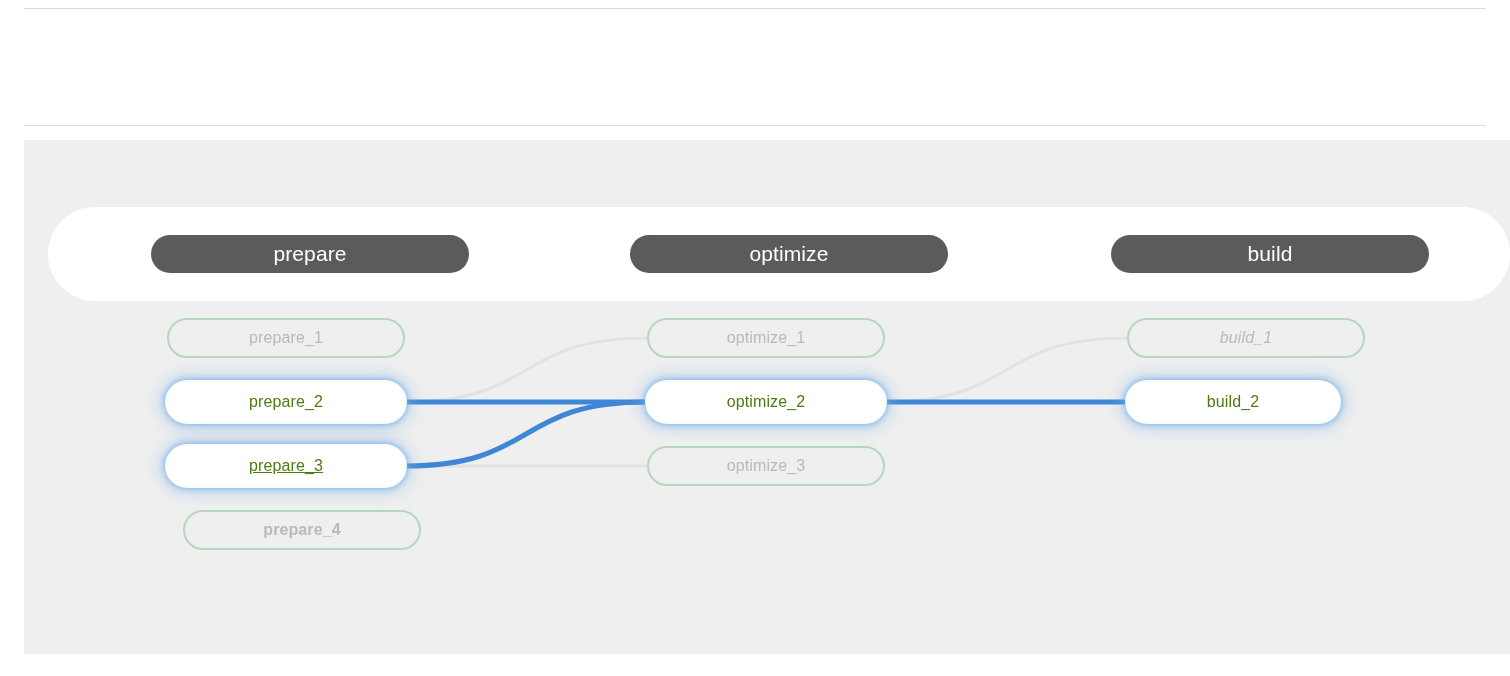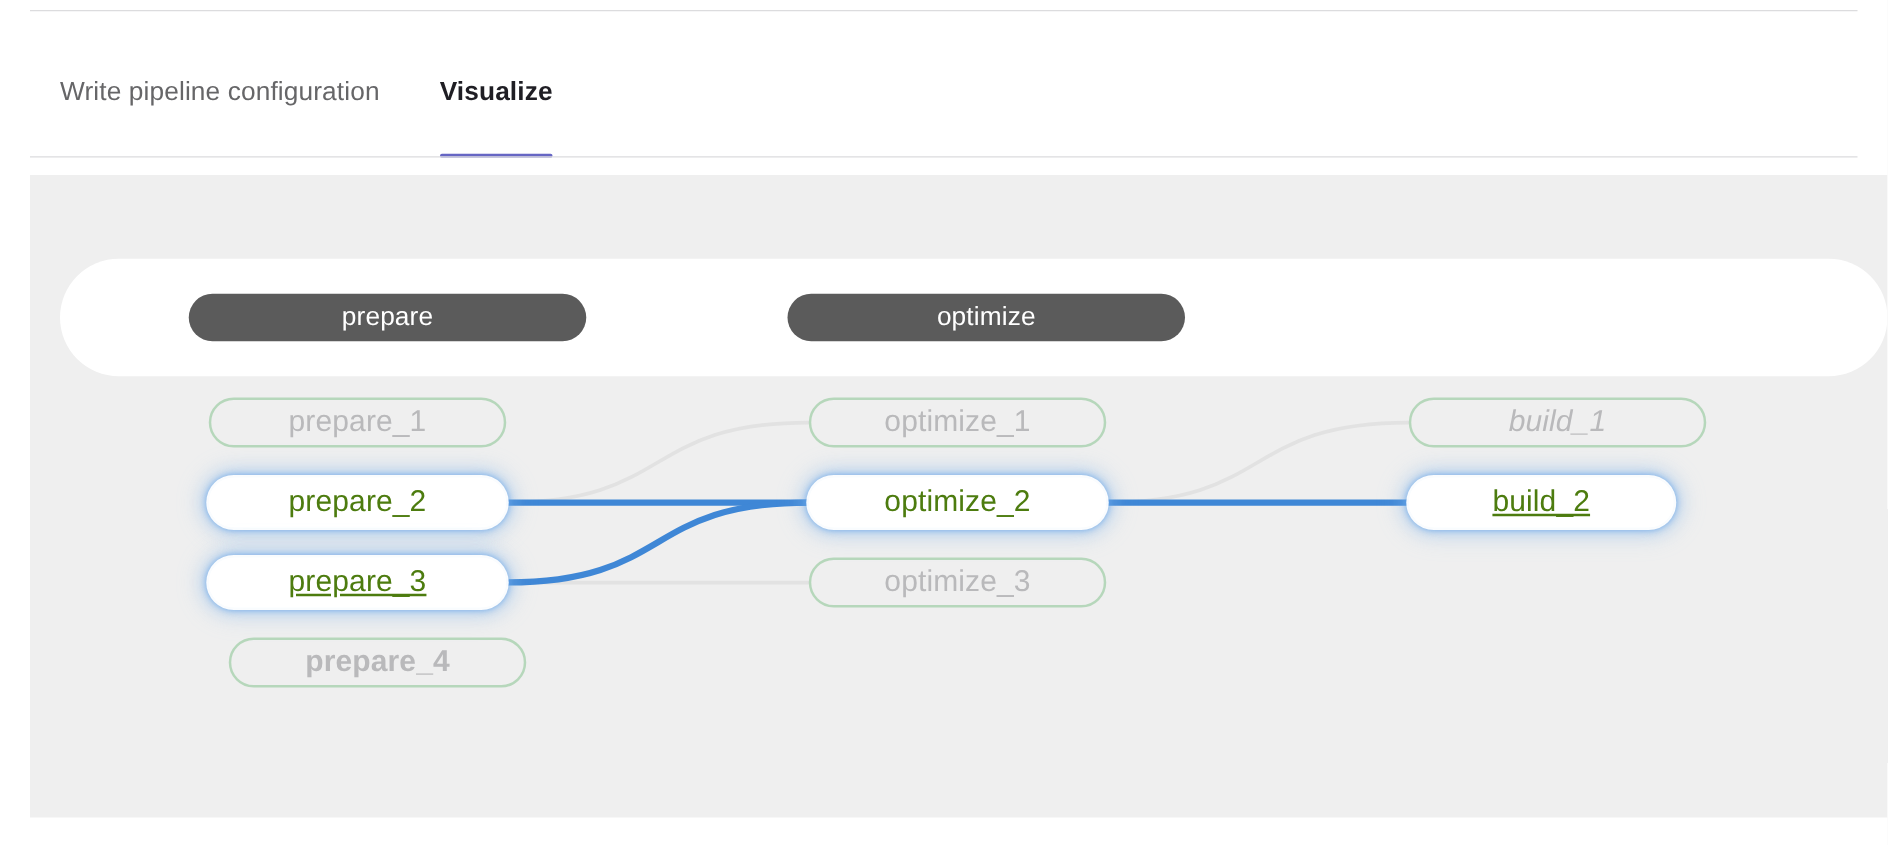--- a/index.html
+++ b/index.html
@@ -103,21 +103,21 @@
   }
 
   
   .node {
     position: absolute;
     height: 40px;
     border-radius: 20px;
     display: flex;
     align-items: center;
     justify-content: center;
-    font-size: 24px;
+    font-size: 16px;
     letter-spacing: 0.1px;
     cursor: pointer;
     user-select: none;
   }
   .node.inactive {
     background: transparent;
     border: 2px solid #b6d7bb;
     color: #b9b9bb;
   }
   .node.active {
@@ -131,35 +131,28 @@
   }
   .node-label { pointer-events: none; }
 </style>
 </head>
 <body>
 
 <div class="page">
 
   <div class="top-rule"></div>
 
-  <div class="tabbar" id="tabbar">
-      <button class="tab inactive">
-        <span>Write pipeline configuration</span>
-      </button>
-      <button class="tab active">
-        <span>Visualize</span>
-      </button>
-    </div>
   <div class="tabbar-rule"></div>
 
   <div class="canvas">
 
     <div class="stage-strip" id="stage-strip">
         <div class="stage-pill" style="left: 103px; width: 318px;">prepare</div>
         <div class="stage-pill" style="left: 582px; width: 318px;">optimize</div>
+        <div class="stage-pill" style="left: 1063px; width: 318px;">build</div>
       </div>
 
     <svg class="edges" id="edges" viewBox="0 0 1486 514" width="1486" height="514" xmlns="http://www.w3.org/2000/svg">
         <path d="M 381 262 C 514.1 262, 489.9 198, 623 198" fill="none" stroke="#e2e2e2" stroke-width="3" stroke-linecap="round"></path>
         <path d="M 381 326 C 514.1 326, 489.9 326, 623 326" fill="none" stroke="#e2e2e2" stroke-width="3" stroke-linecap="round"></path>
         <path d="M 861 262 C 994.1 262, 969.9 198, 1103 198" fill="none" stroke="#e2e2e2" stroke-width="3" stroke-linecap="round"></path>
         <path d="M 381 262 C 514.1 262, 489.9 262, 623 262" fill="none" stroke="#3f87d6" stroke-width="5" stroke-linecap="round"></path>
         <path d="M 381 326 C 514.1 326, 489.9 262, 623 262" fill="none" stroke="#3f87d6" stroke-width="5" stroke-linecap="round"></path>
         <path d="M 861 262 C 994.1 262, 969.9 262, 1103 262" fill="none" stroke="#3f87d6" stroke-width="5" stroke-linecap="round"></path>
       </svg>
@@ -182,19 +175,19 @@
         </div>
         <div class="node active" style="left: 623px; top: 242px; width: 238px;">
           <span class="node-label">optimize_2</span>
         </div>
         <div class="node inactive" style="left: 623px; top: 306px; width: 238px;">
           <span class="node-label">optimize_3</span>
         </div>
         <div class="node inactive" style="left: 1103px; top: 178px; width: 238px; font-style: italic;">
           <span class="node-label">build_1</span>
         </div>
-        <div class="node active" style="left: 1103px; top: 242px; width: 212px; text-decoration: underline;">
+        <div class="node active" style="left: 1103px; top: 242px; width: 212px;">
           <span class="node-label">build_2</span>
         </div>
       </div>
 
   </div>
 </div>
 
 </body></html>

